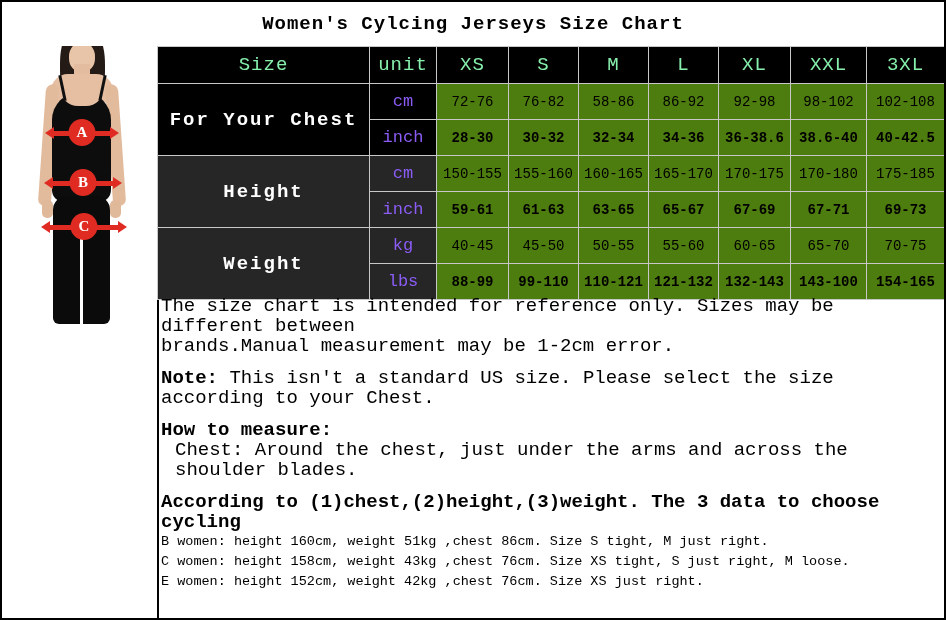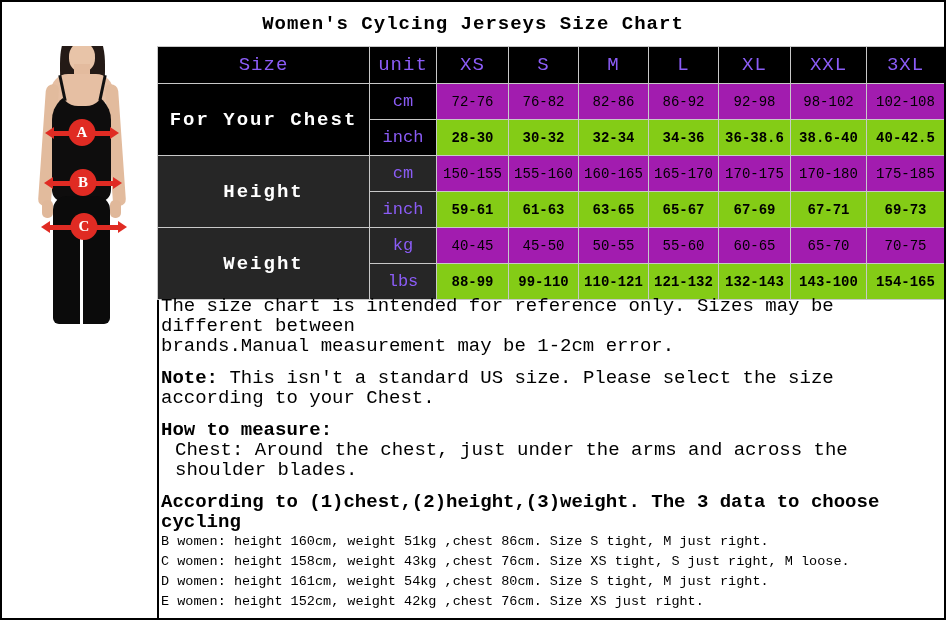--- a/index.html
+++ b/index.html
@@ -249,21 +249,21 @@
     table-layout: fixed;
   }
   #size-table td, #size-table th {
     border: 1px solid #c8c8c8;
     text-align: center;
     vertical-align: middle;
     font-family: "Liberation Mono", "DejaVu Sans Mono", monospace;
   }
   .hdr-cell {
     background: #000000;
-    color: #8b5cf6;
+    color: #86efac;
     font-size: 19px;
     height: 34px;
     letter-spacing: 1px;
     font-weight: normal;
   }
   .rowlabel {
     background: #262626;
     color: #ffffff;
     font-size: 19px;
     letter-spacing: 2px;
@@ -276,28 +276,28 @@
     background: #262626;
     color: #8b5cf6;
     font-size: 17px;
     height: 33px;
     font-weight: normal;
   }
   .unit-cell-black {
     background: #000000;
   }
   .v-white {
-    background: #a21caf;
+    background: #4d7c0f;
     color: #000000;
     font-size: 14px;
     height: 33px;
     font-weight: normal;
   }
   .v-gray {
-    background: #84cc16;
+    background: #4d7c0f;
     color: #000000;
     font-size: 14px;
     height: 33px;
     font-weight: bold;
   }
   
   #notes {
     position: absolute;
     left: 155px;
     top: 290px;
@@ -394,21 +394,21 @@
         <th class="hdr-cell">3XL</th>
       </tr>
     </thead>
     <tbody>
 
       <tr>
         <td class="rowlabel rowlabel-black" rowspan="2">For Your Chest</td>
         <td class="unit-cell unit-cell-black">cm</td>
         <td class="v-white">72-76</td>
         <td class="v-white">76-82</td>
-        <td class="v-white">82-86</td>
+        <td class="v-white">58-86</td>
         <td class="v-white">86-92</td>
         <td class="v-white">92-98</td>
         <td class="v-white">98-102</td>
         <td class="v-white">102-108</td>
       </tr>
 
       <tr>
         <td class="unit-cell unit-cell-black">inch</td>
         <td class="v-gray">28-30</td>
         <td class="v-gray">30-32</td>
@@ -479,17 +479,16 @@
 
     <div class="note-p note-bold">How to measure:</div>
     <div class="note-p indent">Chest: Around the chest, just under the arms and across the shoulder blades.</div>
 
     <div class="gap-sm"></div>
 
     <div class="note-p note-bold">According to (1)chest,(2)height,(3)weight. The 3 data to choose cycling</div>
 
     <div class="wlist-line">B women: height 160cm, weight 51kg ,chest 86cm. Size S tight, M just right.</div>
     <div class="wlist-line">C women: height 158cm, weight 43kg ,chest 76cm. Size XS tight, S just right, M loose.</div>
-    <div class="wlist-line">D women: height 161cm, weight 54kg ,chest 80cm. Size S tight, M just right.</div>
     <div class="wlist-line">E women: height 152cm, weight 42kg ,chest 76cm. Size XS just right.</div>
   </div>
 
 </div>
 
 </body></html>

